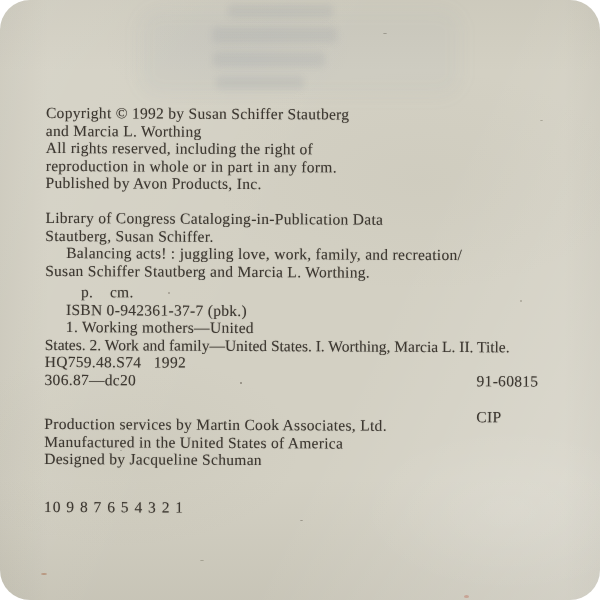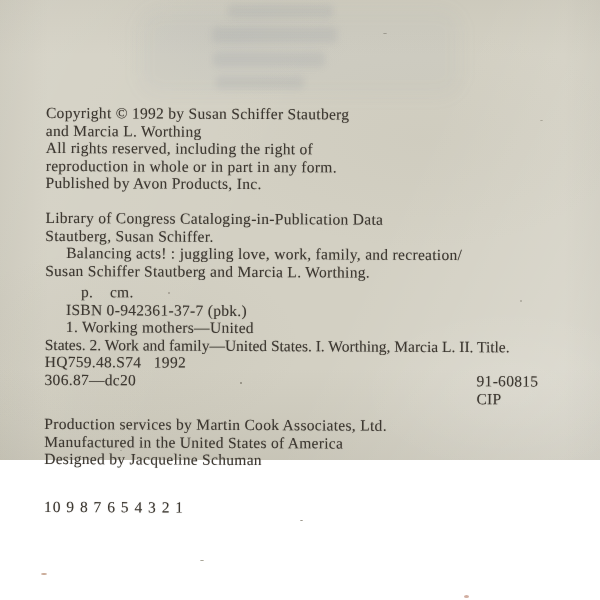--- a/index.html
+++ b/index.html
@@ -5,29 +5,30 @@
   html, body {
     margin: 0;
     padding: 0;
     width: 600px;
     height: 600px;
     overflow: hidden;
   }
   .photo {
     position: relative;
     width: 600px;
-    height: 460px;
+    height: 600px;
     background:
       linear-gradient(115deg, rgba(255,255,255,0.10) 0%, rgba(255,255,255,0) 45%),
       linear-gradient(295deg, rgba(255,255,255,0.22) 0%, rgba(255,255,255,0) 40%),
       linear-gradient(to bottom, rgba(150,146,130,0.10) 0%, rgba(150,146,130,0) 12%, rgba(150,146,130,0) 80%, rgba(130,126,110,0.14) 100%),
       linear-gradient(to right, rgba(130,126,110,0.10) 0%, rgba(130,126,110,0) 8%, rgba(130,126,110,0) 94%, rgba(150,146,132,0.10) 100%),
       #d3d0c3;
     font-family: "Liberation Serif", "DejaVu Serif", serif;
     color: #3d3831;
+    border-radius: 30px;
   }
   
   .mottle {
     position: absolute; inset: 0;
     background:
       radial-gradient(180px 90px at 38% 8%, rgba(120,130,145,0.06), rgba(120,130,145,0) 70%),
       radial-gradient(300px 160px at 70% 30%, rgba(160,156,140,0.07), rgba(160,156,140,0) 70%),
       radial-gradient(260px 140px at 20% 75%, rgba(150,146,128,0.08), rgba(150,146,128,0) 70%),
       radial-gradient(220px 120px at 85% 85%, rgba(255,255,255,0.10), rgba(255,255,255,0) 70%);
     pointer-events: none;
@@ -66,21 +67,21 @@
   .b-prod { top: 415px; }
   .ind1 { padding-left: 21px; }
   .ind2 { padding-left: 36px; }
   .gap-top { margin-top: 4px; }
   .tight { letter-spacing: 0; }
   .right-nums {
     position: absolute;
     left: 478px; top: 370px; width: 76px;
     text-align: left;
   }
-  .right-nums .cip-l { padding-right: 9px; }
+  .right-nums .cip-l { padding-right: 9px; margin-top: 18px; }
   .printers {
     position: absolute;
     left: 46px; top: 498px;
     letter-spacing: 1px;
   }
 </style>
 </head>
 <body>
 
 <div class="photo">

